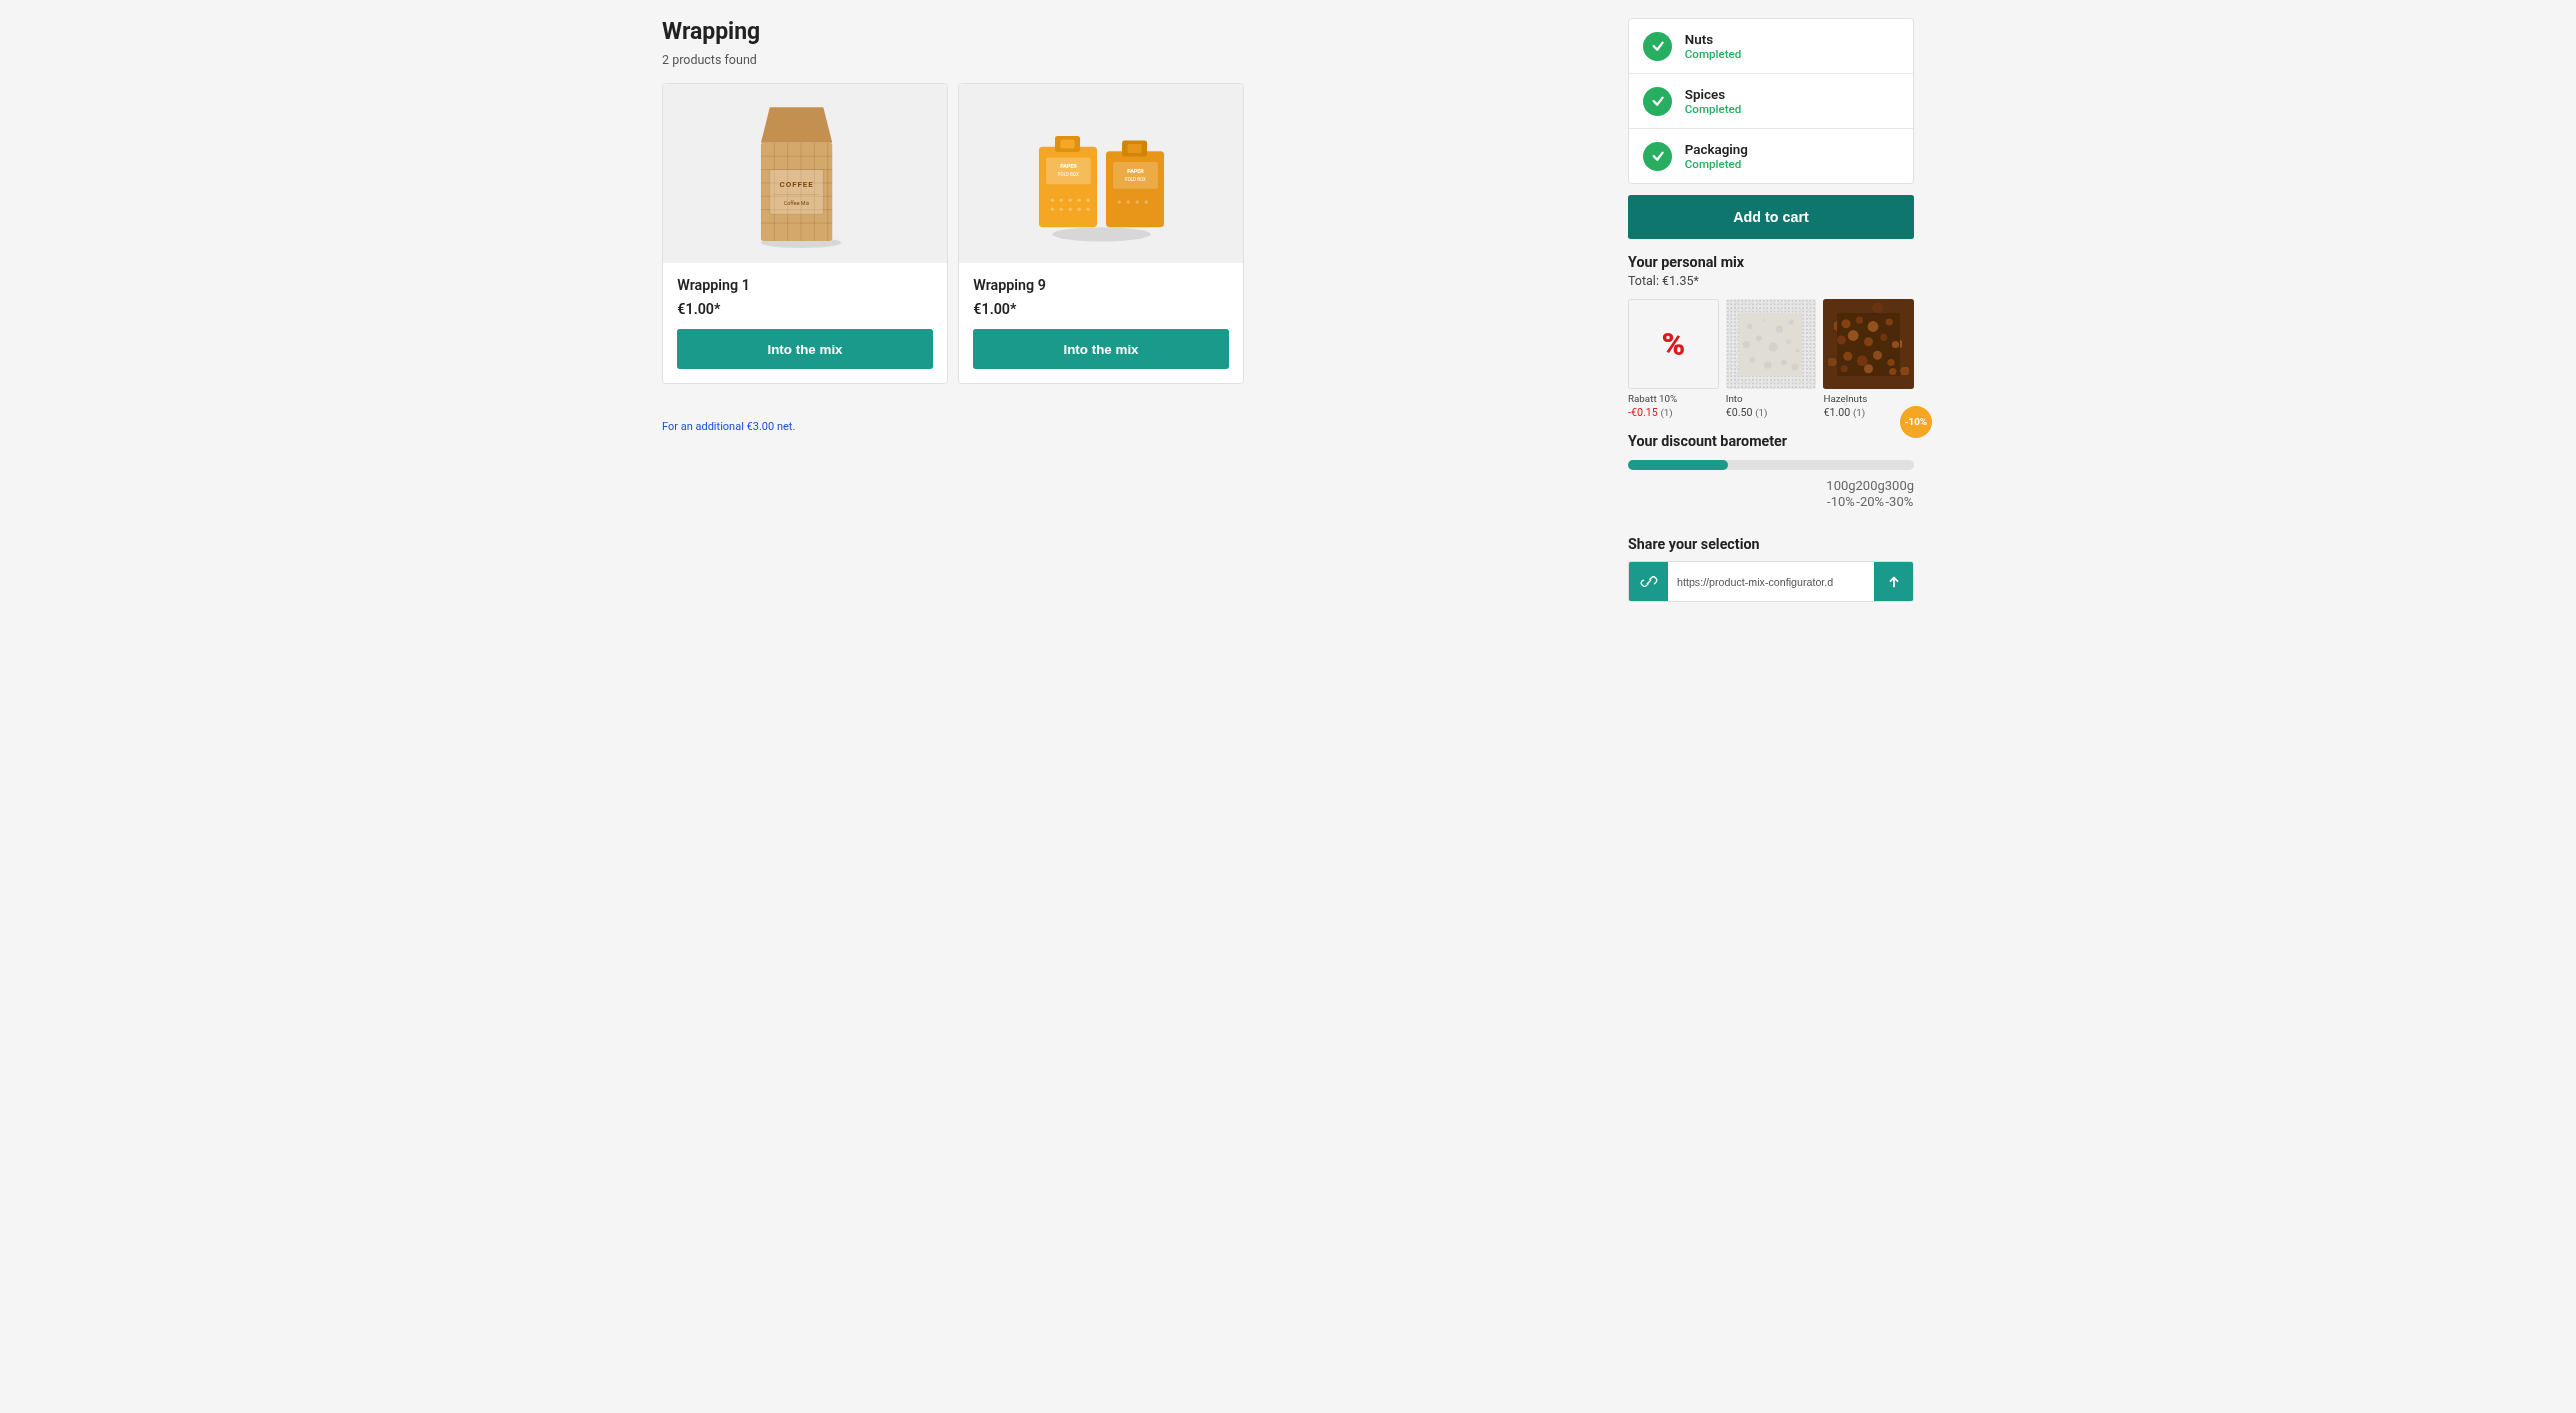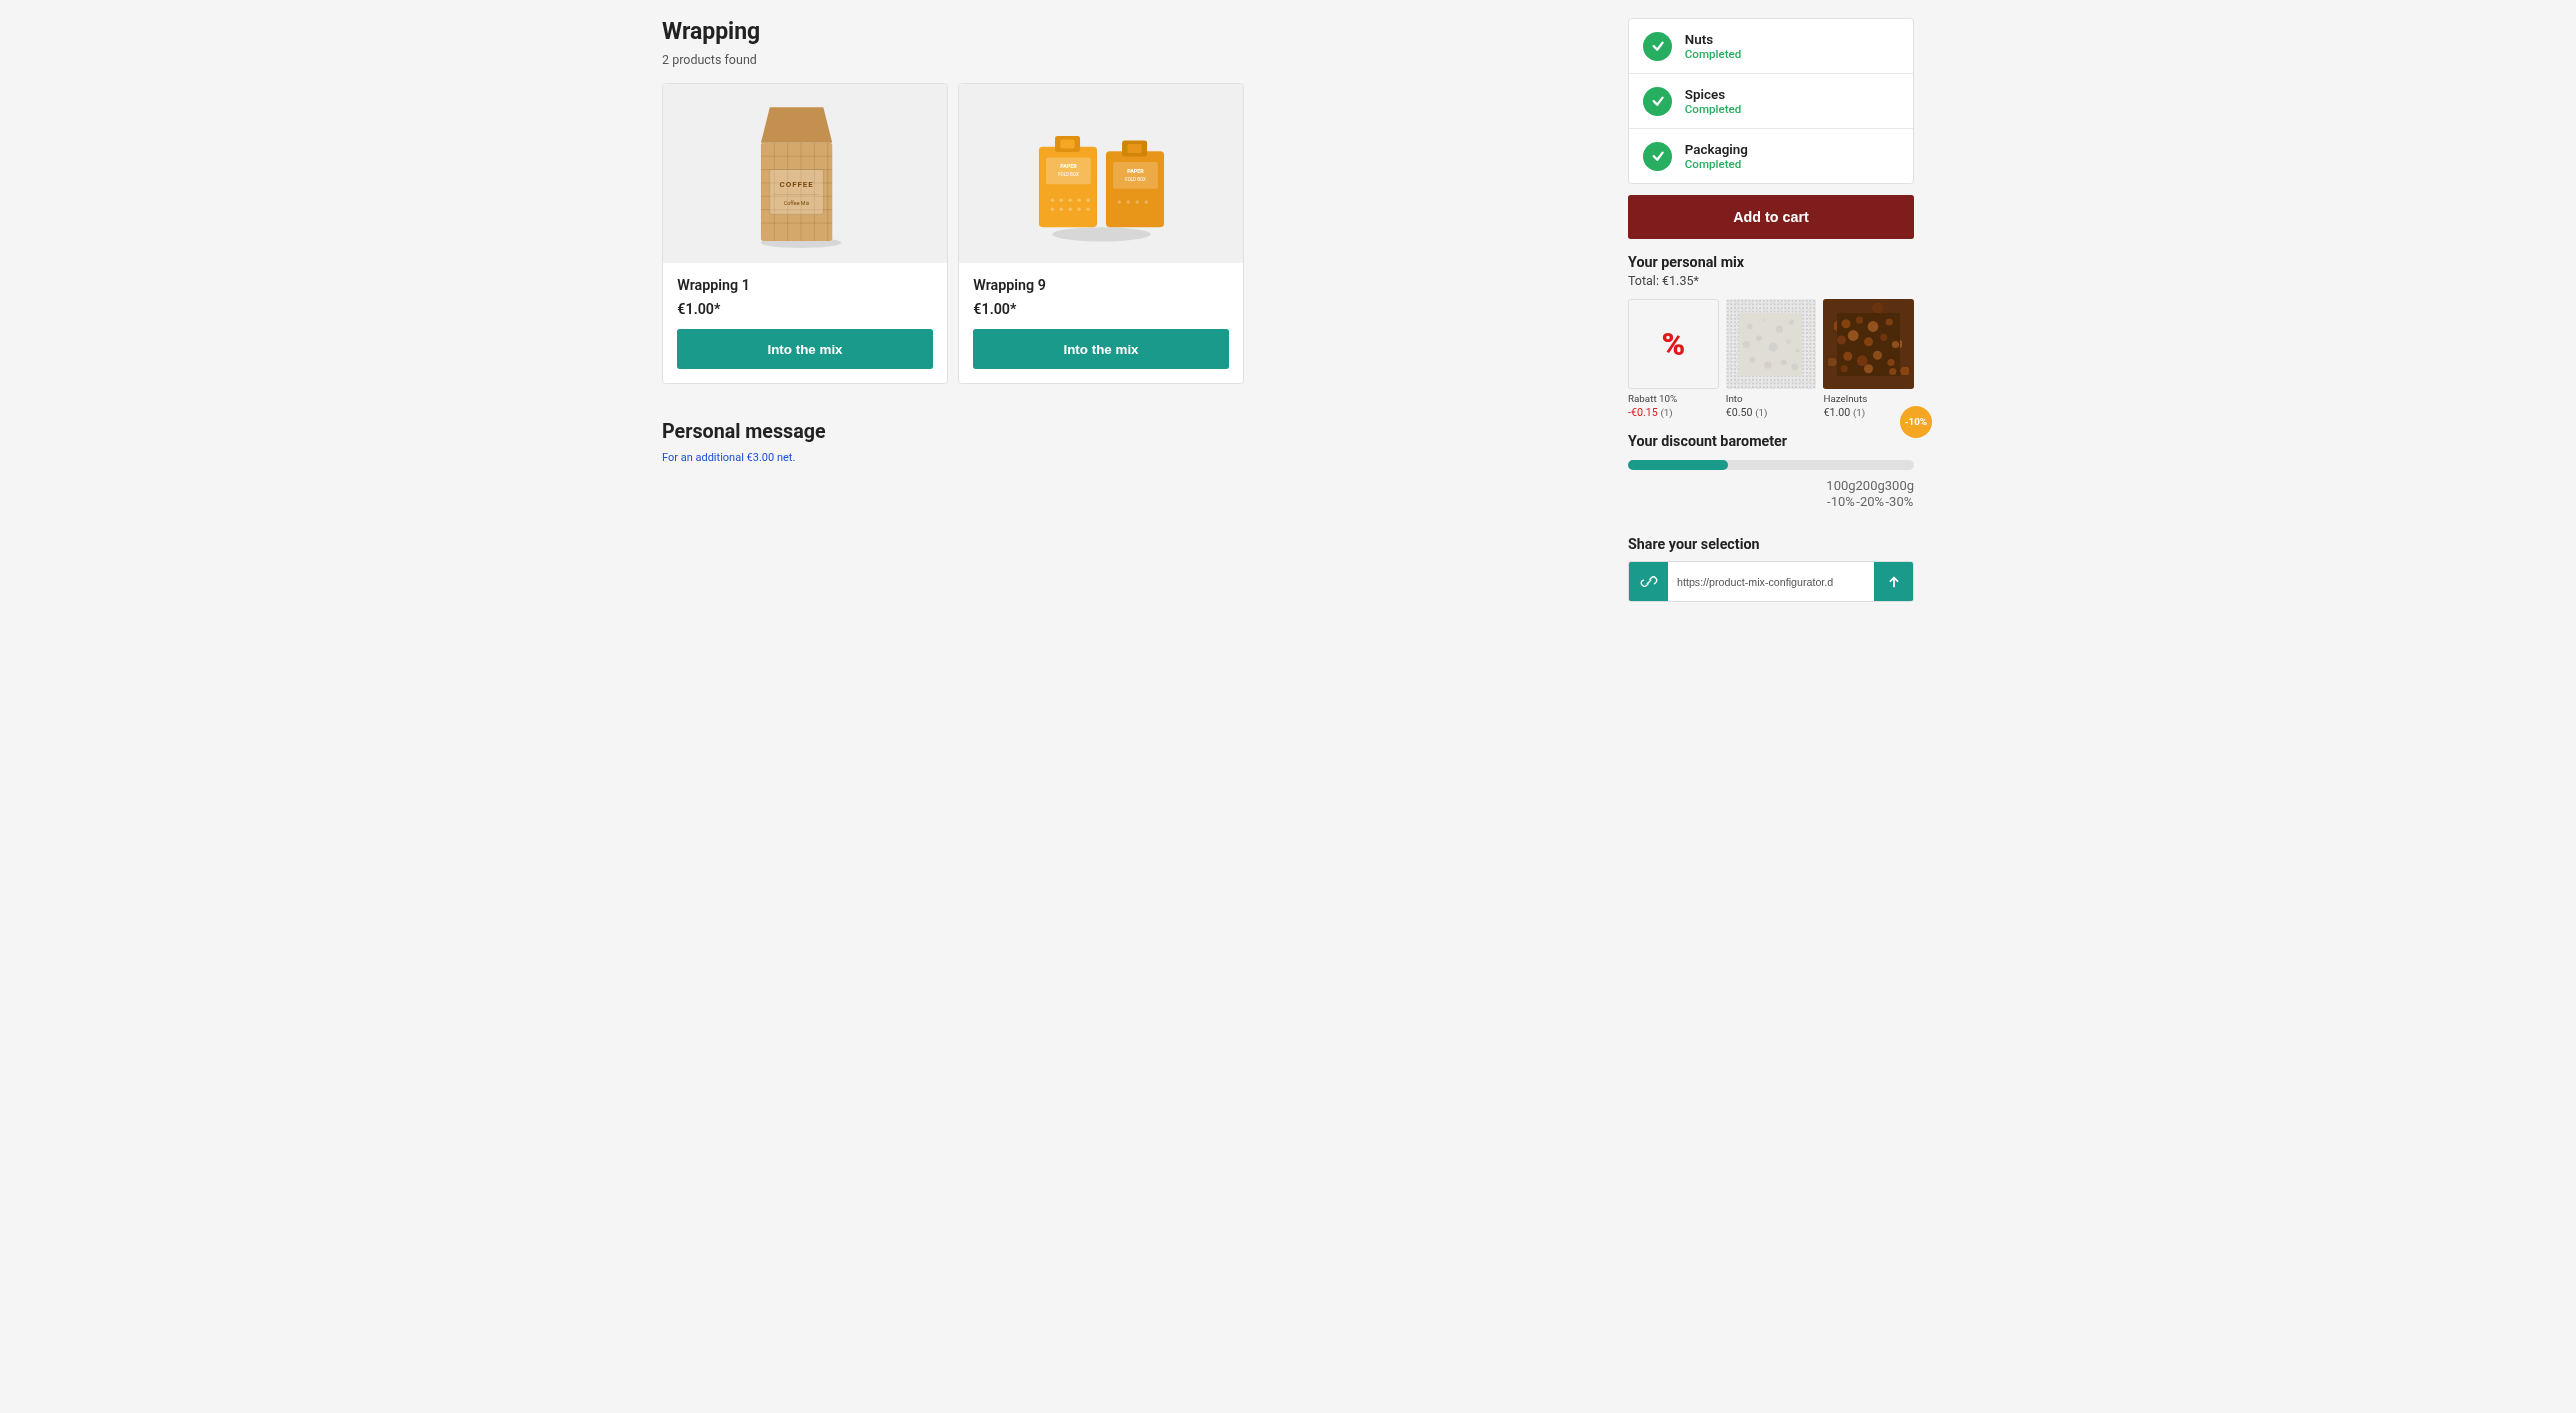--- a/index.html
+++ b/index.html
@@ -143,21 +143,21 @@
     .status-text .status-label {
       font-size: 11.6px;
       color: #27ae60;
       font-weight: 500;
     }
 
     
     .btn-add-cart {
       display: block;
       width: 100%;
-      background: #7f1d1d;
+      background: #0f766e;
       color: #fff;
       border: none;
       padding: 14.3px;
       font-size: 14.3px;
       font-weight: 600;
       border-radius: 2.7px;
       cursor: pointer;
       text-align: center;
       margin-bottom: 14.3px;
     }
@@ -430,21 +430,20 @@
         <div class="product-info">
           <div class="product-name">Wrapping 9</div>
           <div class="product-spacer"></div>
           <div class="product-price">€1.00*</div>
           <button class="btn-into-mix">Into the mix</button>
         </div>
       </div>
     </div>
 
     <div class="personal-message-section">
-      <h2 class="section-title">Personal message</h2>
       <p class="section-desc">For an additional €3.00 net.</p>
     </div>
   </div>
 
   <div class="sidebar">
 
     <div class="status-card">
       <div class="status-item">
         <div class="status-check">
           <svg viewBox="0 0 16 16" fill="none">

